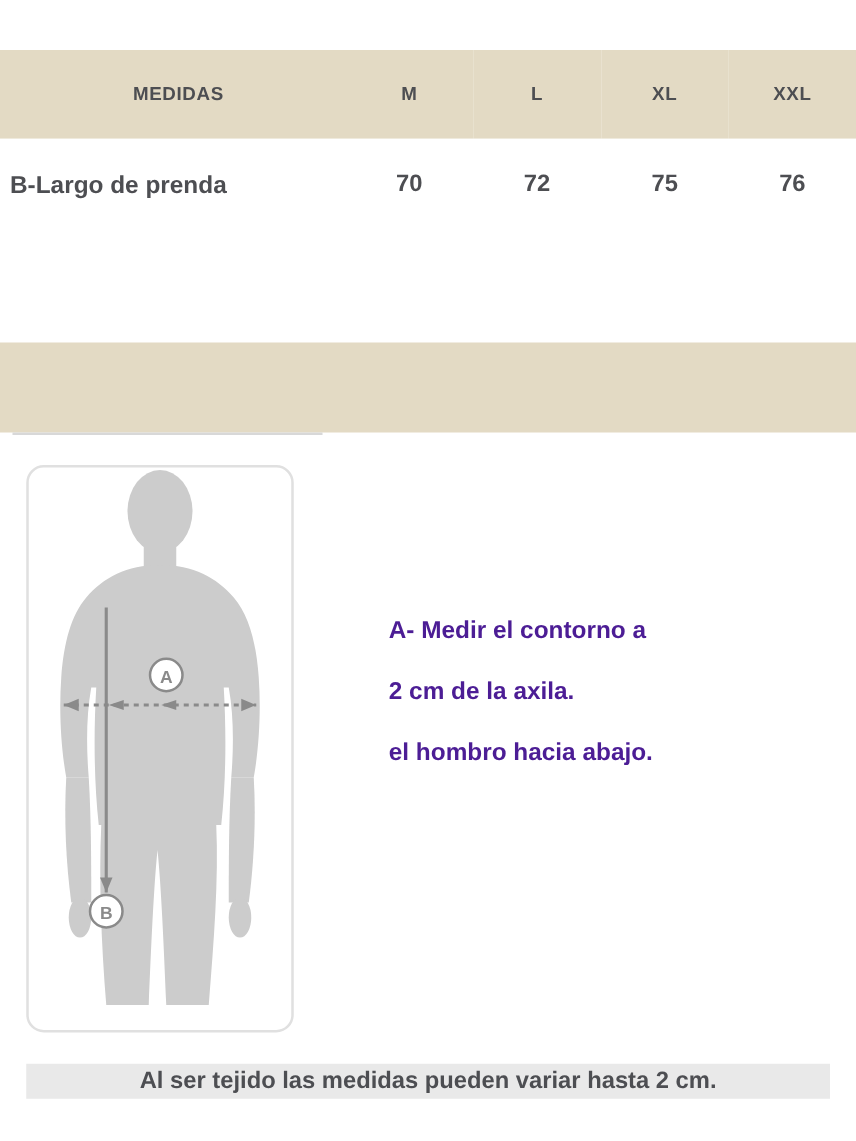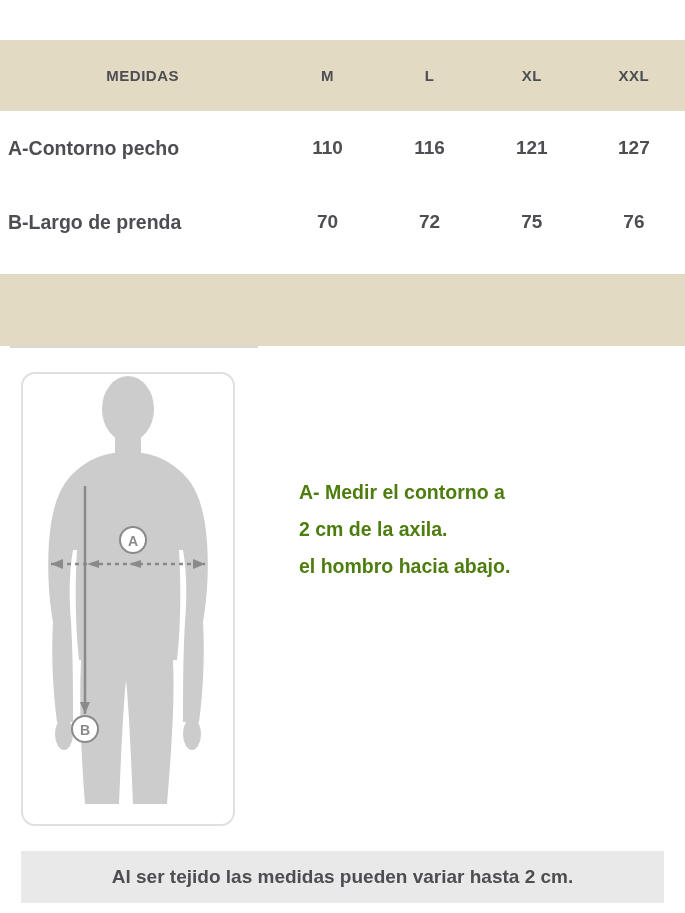--- a/index.html
+++ b/index.html
@@ -103,37 +103,37 @@
   }
 
   
   .instructions {
     position: absolute;
     left: 295px;
     top: 472px;
     width: 330px;
   }
   .instructions p {
-    margin: 4px;
+    margin: 16px;
     font-size: 19.5px;
     font-weight: bold;
-    color: #4d7c0f;
+    color: #4c1d95;
     line-height: 33px;
   }
   .instructions .block-b {
     margin-top: 106px;
   }
 
   
   .footer-note {
     position: absolute;
     left: 21px;
     top: 851px;
     width: 643px;
-    height: 52px;
+    height: 28px;
     background: #e9e9e9;
     display: flex;
     align-items: center;
     justify-content: center;
   }
   .footer-note span {
     font-size: 19px;
     font-weight: bold;
     color: #4d4e52;
   }
@@ -146,27 +146,20 @@
     <thead>
       <tr>
         <th class="head-label">MEDIDAS</th>
         <th class="head-size">M</th>
         <th class="head-size">L</th>
         <th class="head-size">XL</th>
         <th class="head-size">XXL</th>
       </tr>
     </thead>
     <tbody>
-      <tr>
-        <td class="row-label">A-Contorno pecho</td>
-        <td class="row-val">110</td>
-        <td class="row-val">116</td>
-        <td class="row-val">121</td>
-        <td class="row-val">127</td>
-      </tr>
       <tr>
         <td class="row-label">B-Largo de prenda</td>
         <td class="row-val">70</td>
         <td class="row-val">72</td>
         <td class="row-val">75</td>
         <td class="row-val">76</td>
       </tr>
     </tbody>
   </table>
 </div>

